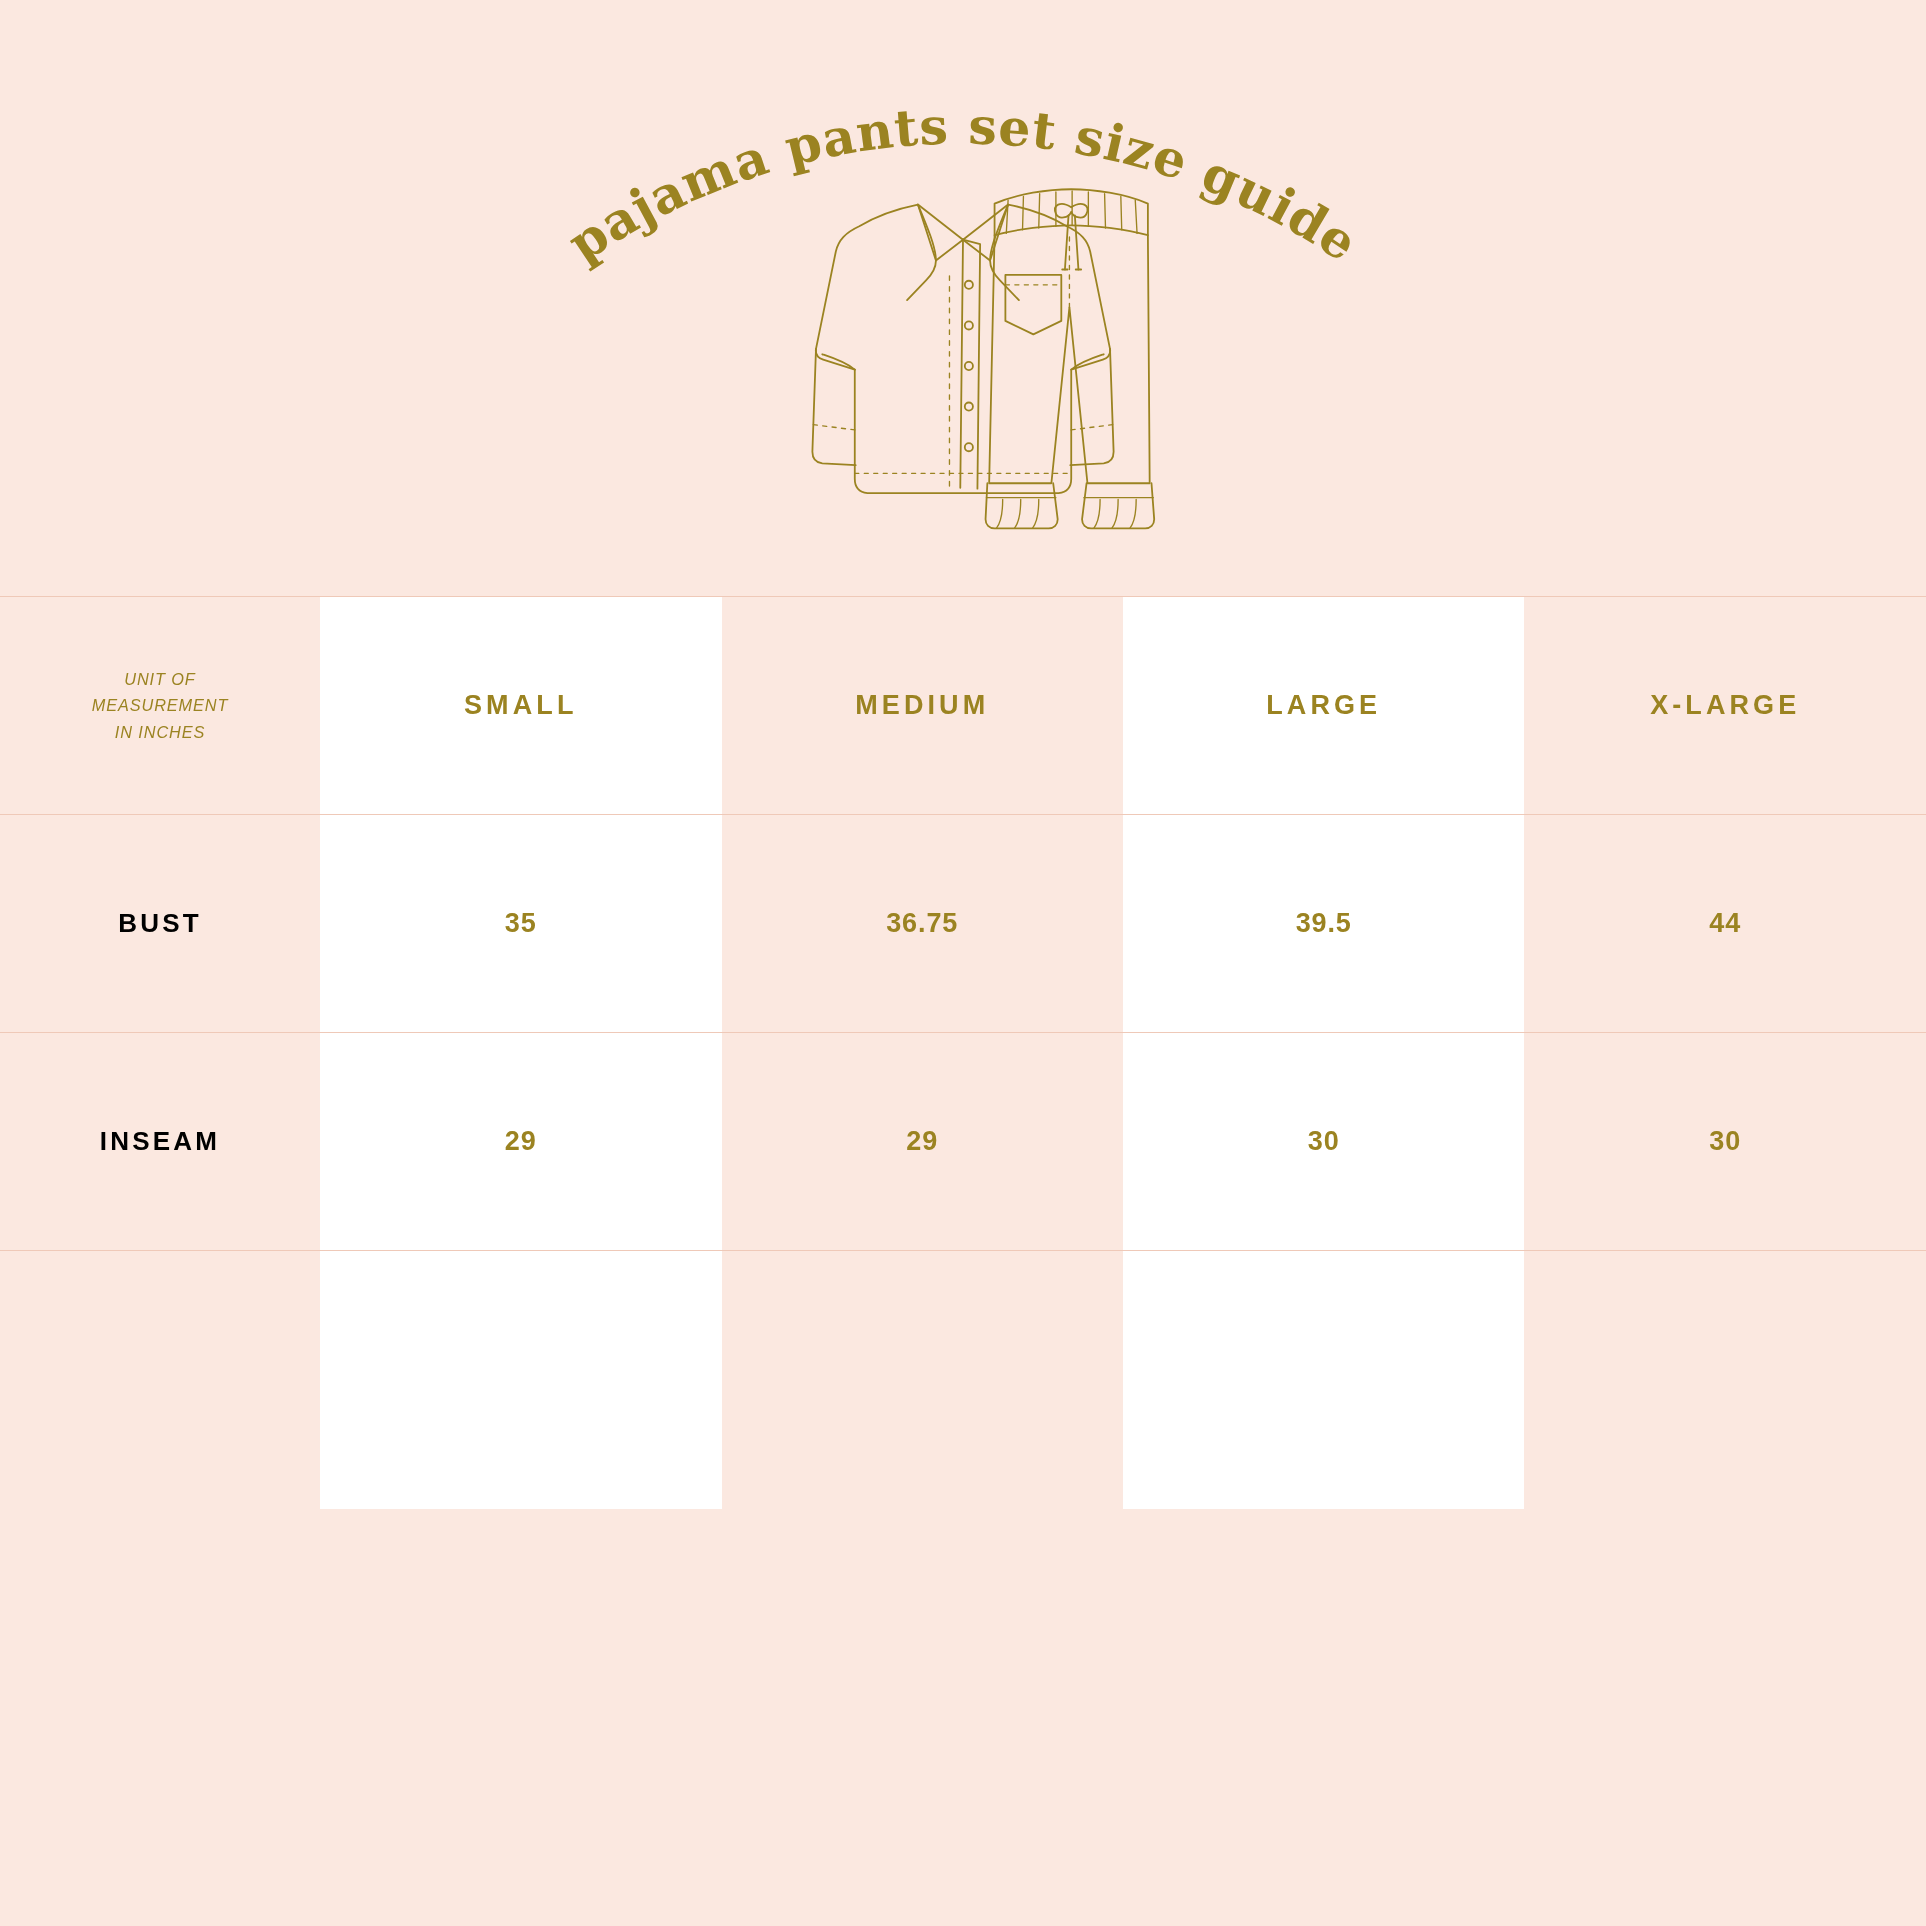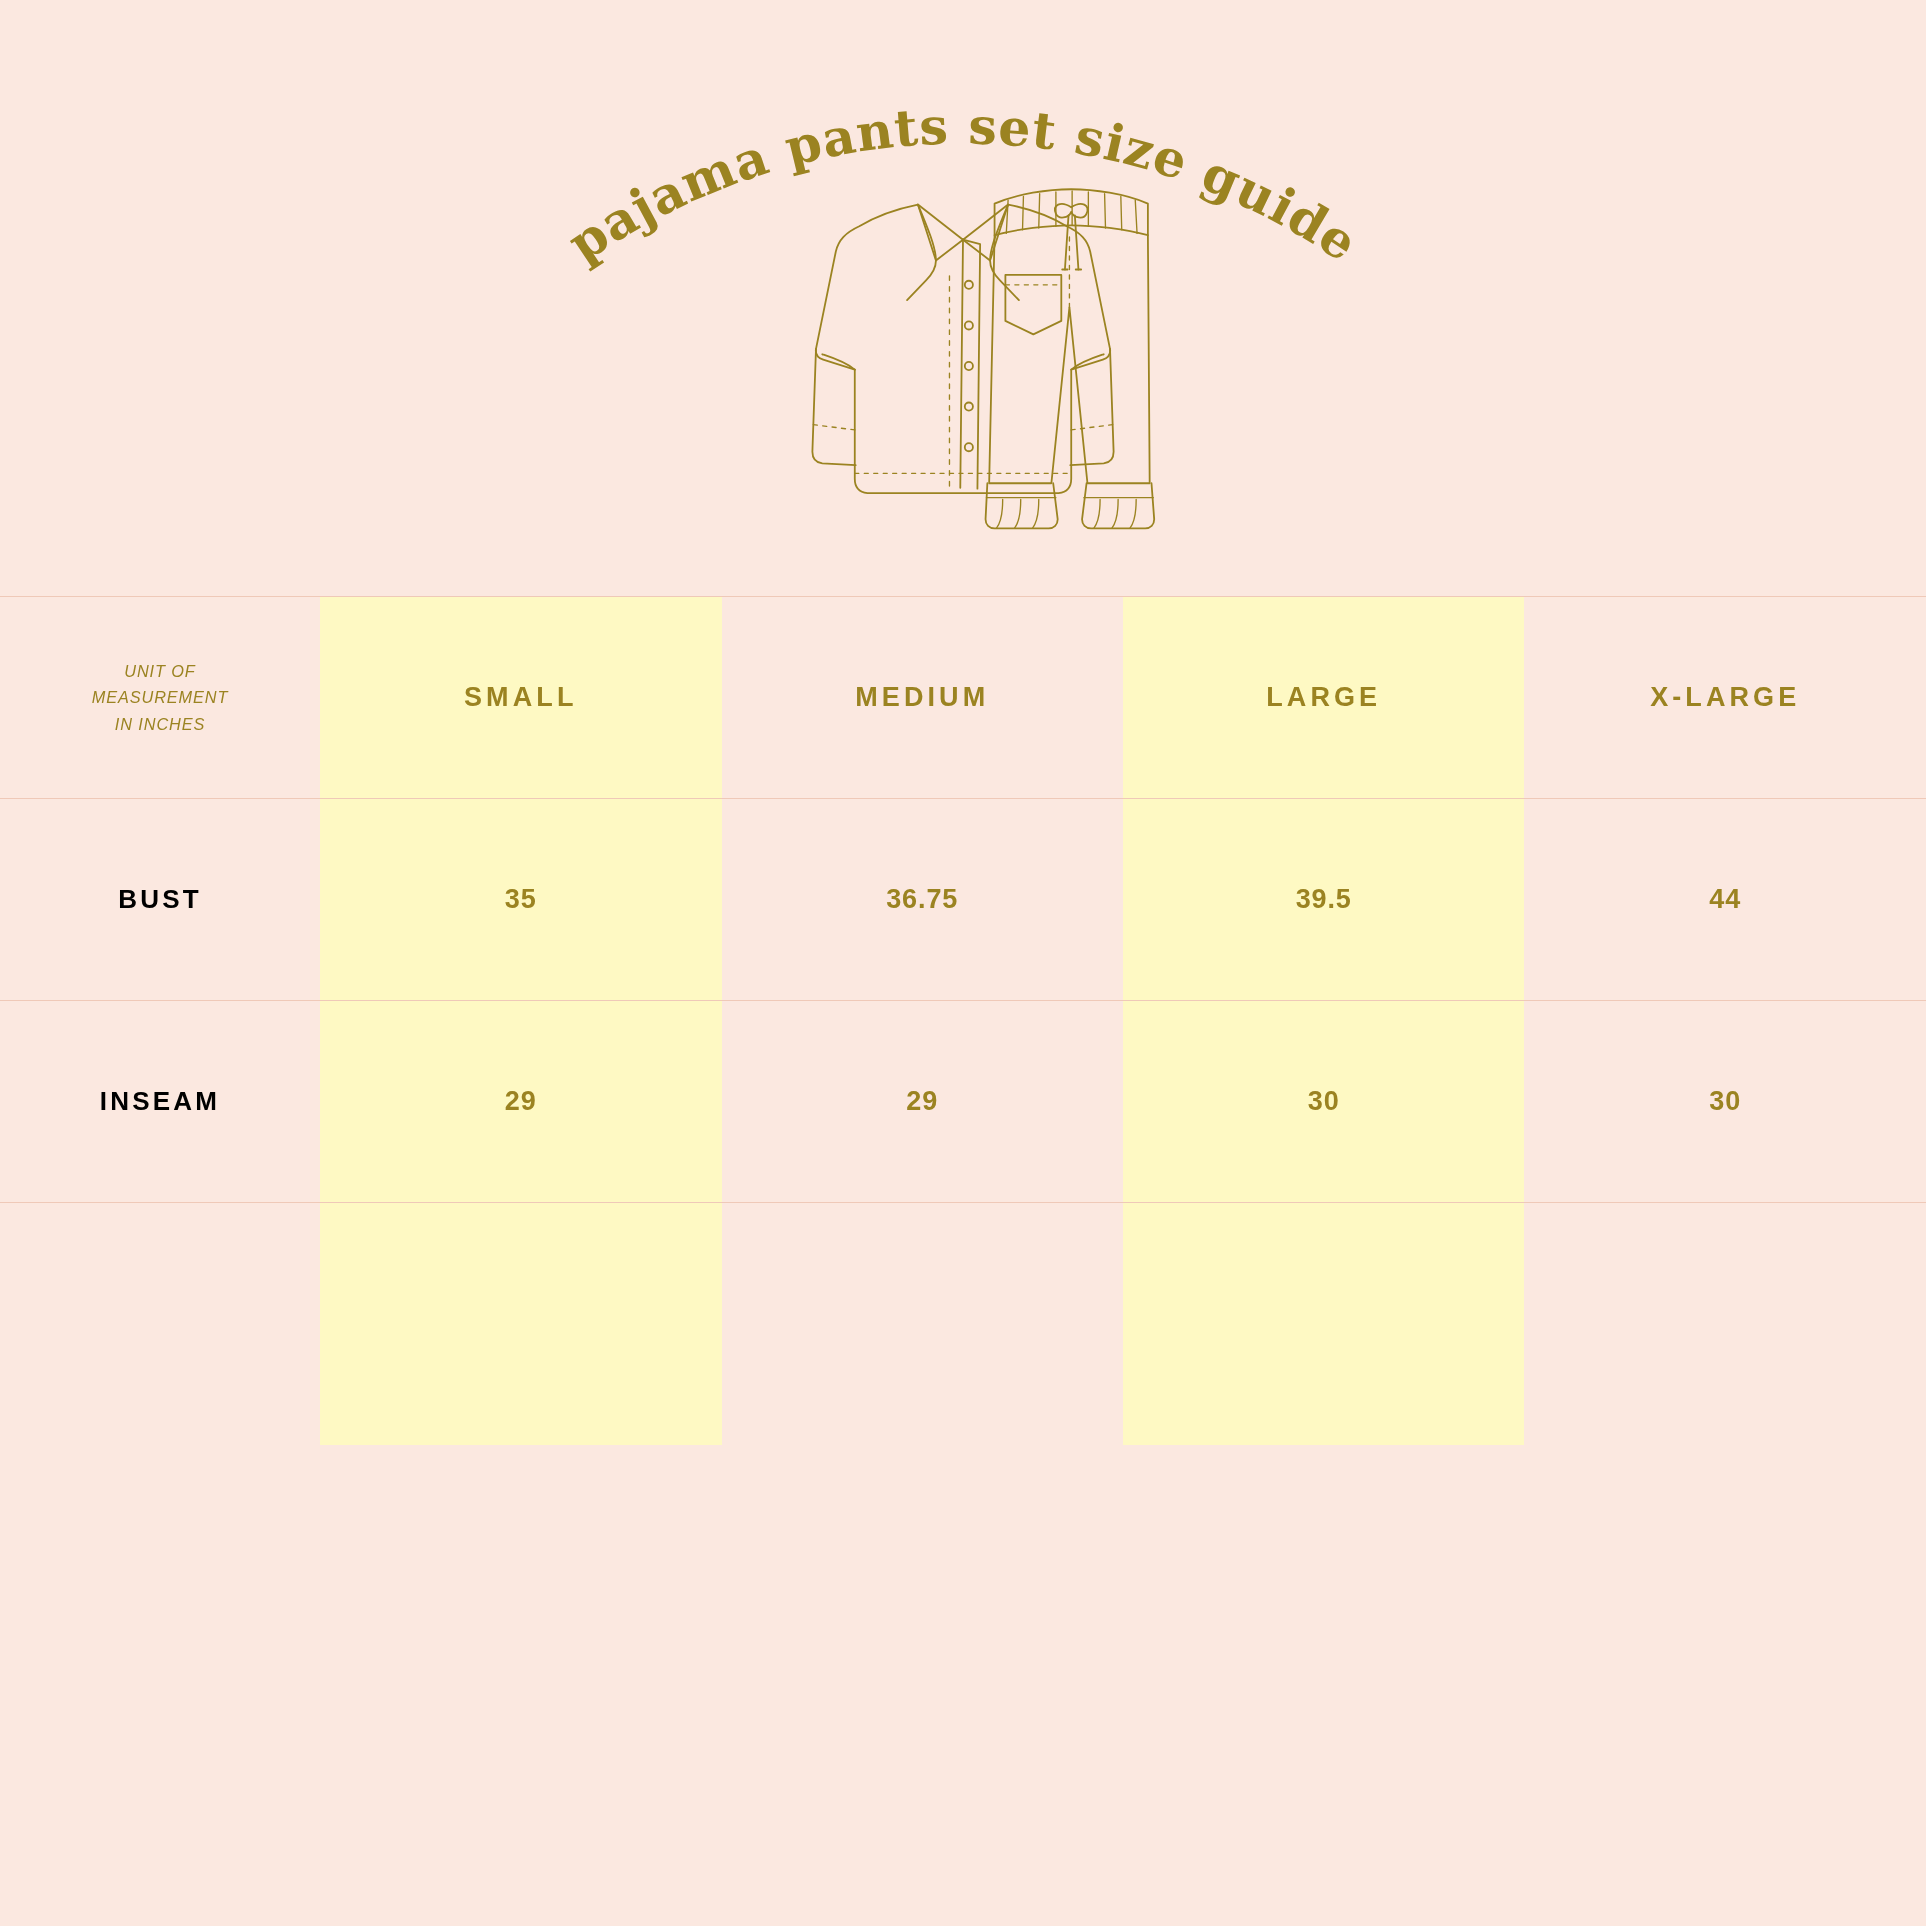--- a/index.html
+++ b/index.html
@@ -77,27 +77,27 @@
     width: 1926px;
     table-layout: fixed;
   }
 
   table.size-table col.c-label { width: 275px; }
   table.size-table col.c-data  { width: 345px; }
 
   table.size-table td, table.size-table th {
     border-top: 0.9px solid #efc9b8;
     border-bottom: 0.9px solid #efc9b8;
-    padding: 8px;
+    padding: 16px;
     text-align: center;
     vertical-align: middle;
   }
 
   .col-alt {
-    background: #fef9c3;
+    background: #ffffff;
     margin-top: 43px;
   }
 
   th.unit-cell {
     height: 185px;
     font-family: "Liberation Sans", sans-serif;
     font-style: italic;
     font-weight: normal;
     font-size: 16.3px;
     letter-spacing: 0.9px;

